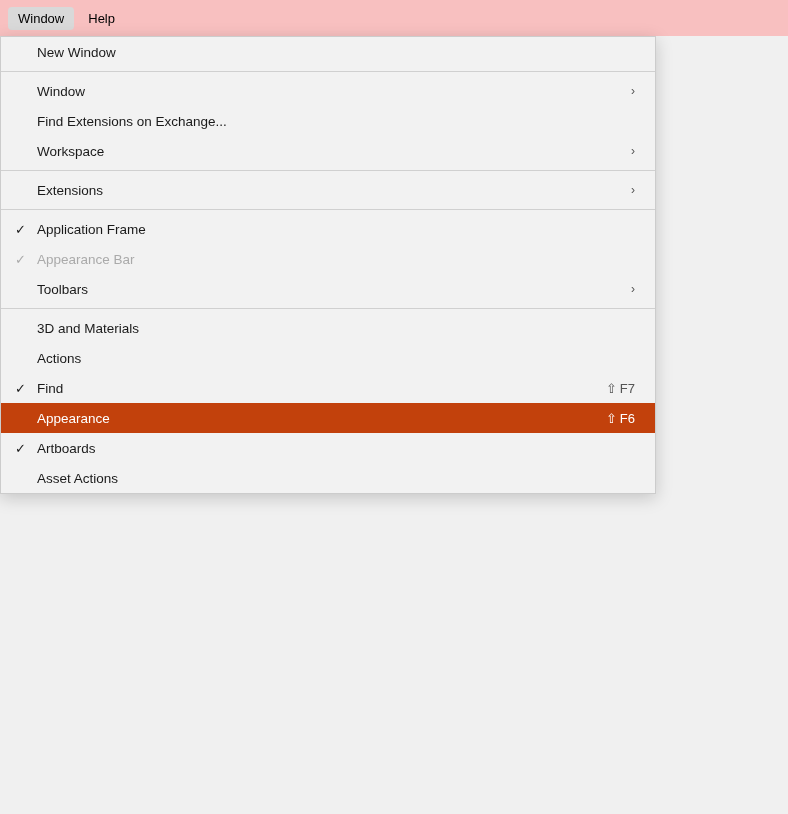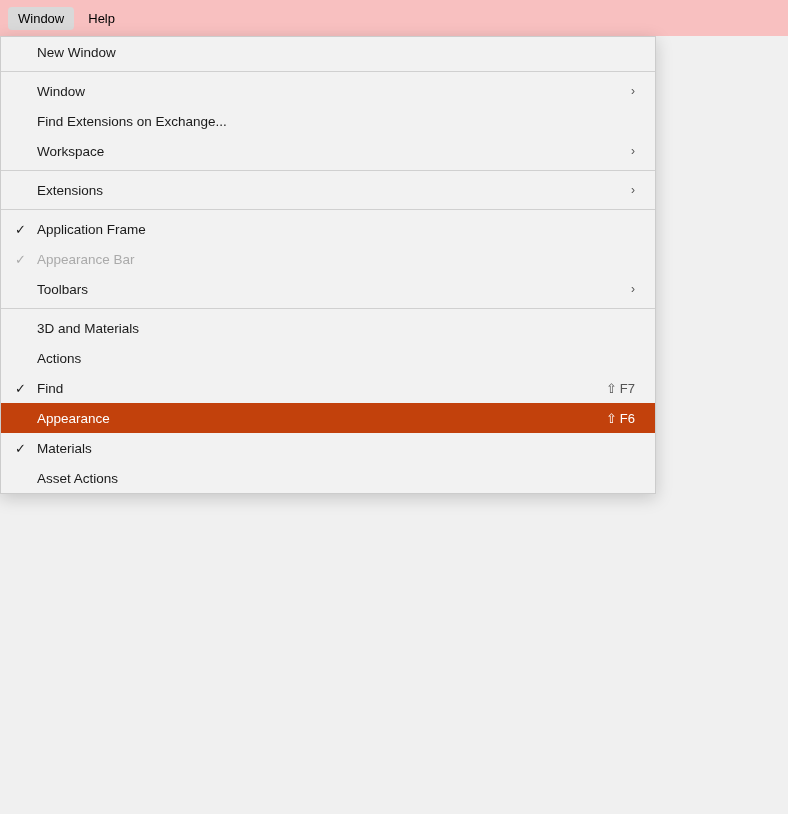--- a/index.html
+++ b/index.html
@@ -176,19 +176,19 @@
   <div class="menu-item highlighted">
     <span>Appearance</span>
     <span class="shortcut">
       <span>⇧</span>
       <span>F6</span>
     </span>
   </div>
 
   <div class="menu-item">
     <span class="checkmark">✓</span>
-    <span>Materials</span>
+    <span>Artboards</span>
   </div>
 
   <div class="menu-item">
     <span>Asset Actions</span>
   </div>
 </div>
 
 </body></html>

